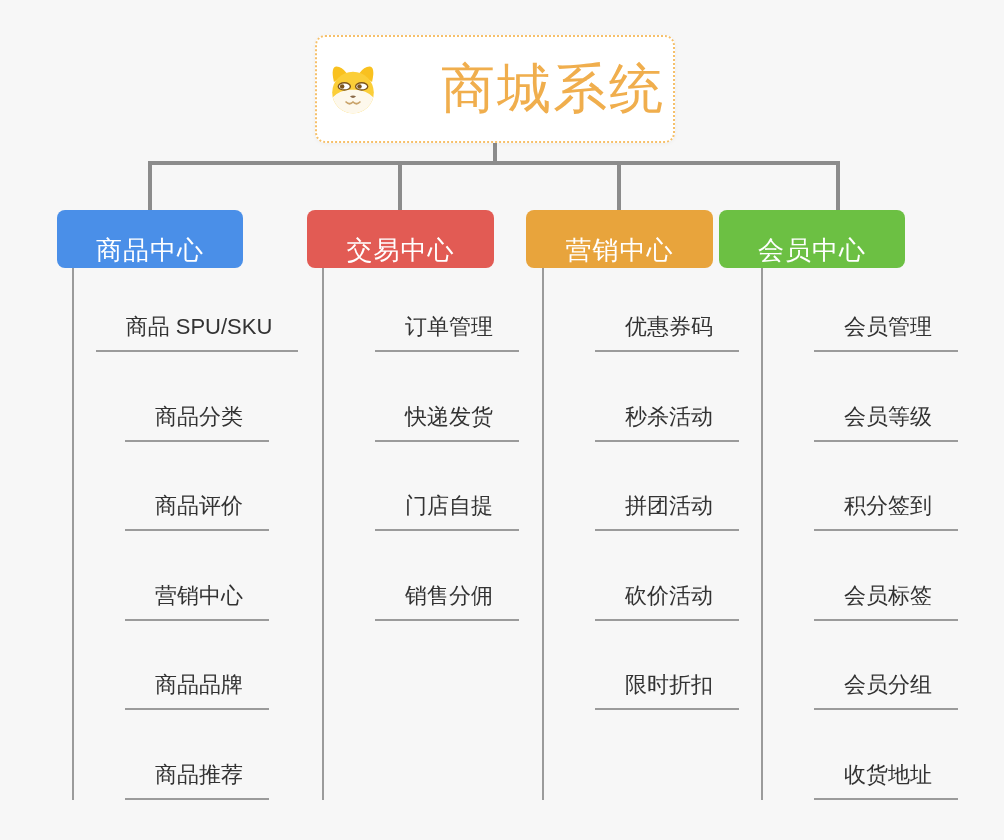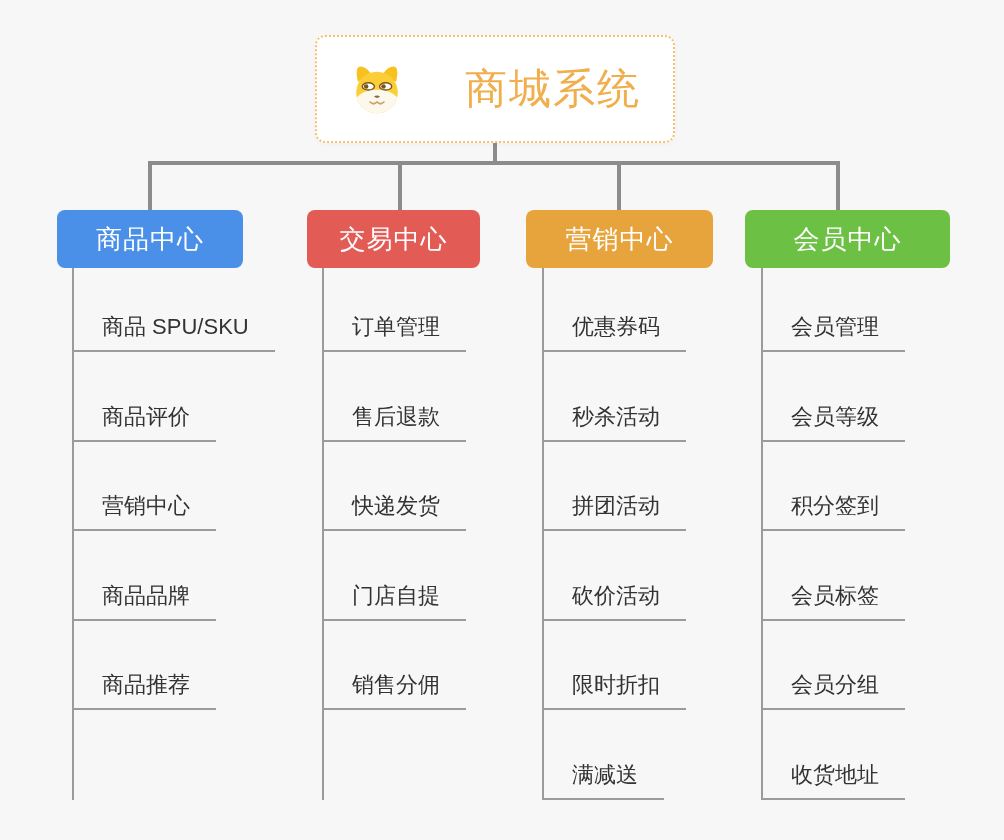--- a/index.html
+++ b/index.html
@@ -18,55 +18,55 @@
     background:var(--page-bg);overflow:hidden;
   }
   
   .root-node{
     position:absolute;left:315px;top:35px;width:360px;height:108px;
     background:#ffffff;border:2px dotted var(--root-border);border-radius:10px;
     display:flex;align-items:center;justify-content:center;gap:16px;
     box-shadow:0 1px 4px rgba(0,0,0,0.04);cursor:pointer;
   }
   .root-title{
-    font-size:42px;color:var(--root-text);letter-spacing:2px;white-space:nowrap;margin-left:44px;
+    font-size:54px;color:var(--root-text);letter-spacing:2px;white-space:nowrap;margin-left:44px;
   }
   .root-icon{width:56px;height:52px;flex:0 0 auto;}
   
   .line{position:absolute;background:var(--connector);}
   .root-drop{left:493px;top:143px;width:4px;height:20px;}
   .bus{left:148px;top:161px;width:692px;height:4px;}
   .drop{top:161px;width:4px;height:49px;}
   .drop-1{left:148px;}
   .drop-2{left:398px;}
   .drop-3{left:617px;}
   .drop-4{left:836px;}
   
   .branch{
     position:absolute;top:210px;height:58px;border-radius:8px;
-    display:flex;align-items:center;justify-content:center;cursor:pointer;
+    display:flex;align-items:flex-end;justify-content:center;cursor:pointer;
   }
   .branch-label{color:#ffffff;font-size:26px;letter-spacing:1px;white-space:nowrap;}
   .branch-1{left:57px;width:186px;}
-  .branch-2{left:307px;width:173px;}
+  .branch-2{left:307px;width:187px;}
   .branch-3{left:526px;width:187px;}
-  .branch-4{left:745px;width:205px;}
+  .branch-4{left:719px;width:186px;}
   
   .trunk{position:absolute;top:268px;width:2px;height:532px;background:var(--leaf-line);}
   .trunk-1{left:72px;}
   .trunk-2{left:322px;}
   .trunk-3{left:542px;}
   .trunk-4{left:761px;}
   
   .leaf-col{position:absolute;top:268px;width:250px;}
   .leaf-col-1{left:72px;}
   .leaf-col-2{left:322px;}
   .leaf-col-3{left:542px;}
   .leaf-col-4{left:761px;}
-  .leaf-row{height:89.6px;display:flex;align-items:flex-end;}
+  .leaf-row{height:89.6px;display:flex;align-items:flex-end;justify-content:center;}
   .leaf-row:first-child{height:84px;}
   .leaf{
     display:inline-block;width:fit-content;white-space:nowrap;
     padding:0 26px 8px 30px;border-bottom:2px solid var(--leaf-line);
     cursor:pointer;
   }
   .leaf-label{font-size:22px;color:var(--leaf-text);}
 </style>
 </head>
 <body>
@@ -116,39 +116,39 @@
   </div>
   <div class="branch branch-4" style="background-color: rgb(108, 192, 67);">
     <span class="branch-label">会员中心</span>
   </div>
 
   <div class="leaf-col leaf-col-1">
     <div class="leaf-row">
         <div class="leaf"><span class="leaf-label">商品 SPU/SKU</span></div>
       </div>
     <div class="leaf-row">
+        <div class="leaf"><span class="leaf-label">商品分类</span></div>
+      </div>
+    <div class="leaf-row">
         <div class="leaf"><span class="leaf-label">商品评价</span></div>
       </div>
     <div class="leaf-row">
         <div class="leaf"><span class="leaf-label">营销中心</span></div>
       </div>
     <div class="leaf-row">
         <div class="leaf"><span class="leaf-label">商品品牌</span></div>
       </div>
     <div class="leaf-row">
         <div class="leaf"><span class="leaf-label">商品推荐</span></div>
       </div>
   </div>
 
   <div class="leaf-col leaf-col-2">
     <div class="leaf-row">
         <div class="leaf"><span class="leaf-label">订单管理</span></div>
-      </div>
-    <div class="leaf-row">
-        <div class="leaf"><span class="leaf-label">售后退款</span></div>
       </div>
     <div class="leaf-row">
         <div class="leaf"><span class="leaf-label">快递发货</span></div>
       </div>
     <div class="leaf-row">
         <div class="leaf"><span class="leaf-label">门店自提</span></div>
       </div>
     <div class="leaf-row">
         <div class="leaf"><span class="leaf-label">销售分佣</span></div>
       </div>
@@ -163,23 +163,20 @@
       </div>
     <div class="leaf-row">
         <div class="leaf"><span class="leaf-label">拼团活动</span></div>
       </div>
     <div class="leaf-row">
         <div class="leaf"><span class="leaf-label">砍价活动</span></div>
       </div>
     <div class="leaf-row">
         <div class="leaf"><span class="leaf-label">限时折扣</span></div>
       </div>
-    <div class="leaf-row">
-        <div class="leaf"><span class="leaf-label">满减送</span></div>
-      </div>
   </div>
 
   <div class="leaf-col leaf-col-4">
     <div class="leaf-row">
         <div class="leaf"><span class="leaf-label">会员管理</span></div>
       </div>
     <div class="leaf-row">
         <div class="leaf"><span class="leaf-label">会员等级</span></div>
       </div>
     <div class="leaf-row">

